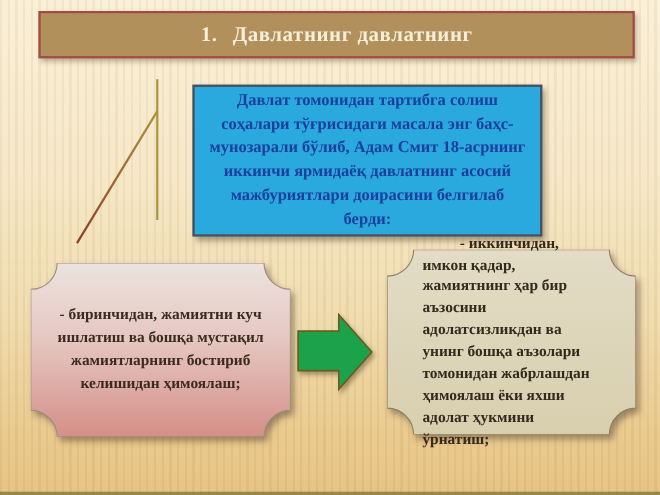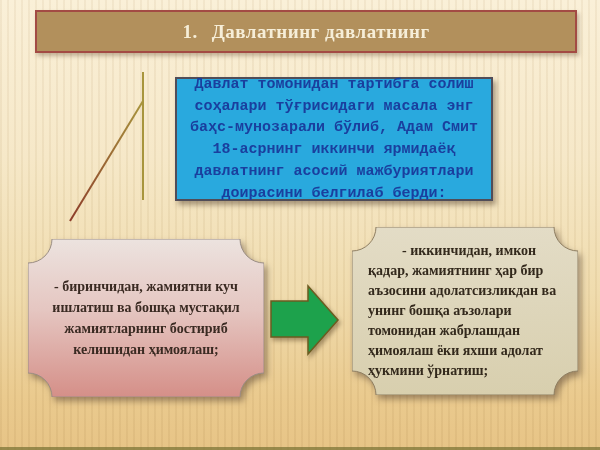--- a/index.html
+++ b/index.html
@@ -24,42 +24,42 @@
     display:flex;align-items:center;justify-content:center;
     color:#f6eed8;font-weight:bold;font-size:19px;letter-spacing:.5px;
   }
   .title-bar .num{margin-right:14px;}
 
   
   .lines-layer{position:absolute;inset:0;pointer-events:none;}
 
   
   .intro-box{
-    position:absolute;left:175px;top:77px;width:318px;height:124px;
+    position:absolute;left:175px;top:77px;width:318px;height:138px;
     background:#29a9de;border:2px solid #514d58;
     box-shadow:3px 4px 5px rgba(80,60,40,.45);
     display:flex;align-items:center;justify-content:center;
-    box-sizing:border-box;padding:6px 12px;font-family:Liberation Mono, monospace;
+    box-sizing:border-box;padding:6px 12px;
   }
   .intro-box .txt{
     color:#1a3f9e;font-size:15px;line-height:1.45;font-weight:600;text-align:center;
   }
 
   
   .plaque{position:absolute;}
   .plaque svg{display:block;filter:drop-shadow(3px 4px 3px rgba(80,60,45,.5));}
   .plaque .txt{
     position:absolute;inset:0;display:flex;align-items:center;justify-content:center;
     box-sizing:border-box;font-weight:bold;font-size:14px;line-height:1.5;
   }
   .plaque-left{left:28px;top:239px;width:236px;height:158px;}
   .plaque-left .txt{padding:14px 18px;color:#3a2a22;text-align:center;}
   .plaque-right{left:352px;top:227px;width:226px;height:168px;}
   .plaque-right .txt{padding:10px 14px 10px 16px;color:#33291c;text-align:left;line-height:1.42;}
-  .plaque-right .txt p{margin:0;text-indent:34px;}
+  .plaque-right .txt p{margin:16px;text-indent:34px;}
 
   
   .arrow-wrap{position:absolute;left:270px;top:284px;width:70px;height:72px;}
   .arrow-wrap svg{display:block;filter:drop-shadow(2px 3px 2px rgba(80,60,30,.45));}
 </style>
 </head>
 <body>
 
 <div class="slide">
 

